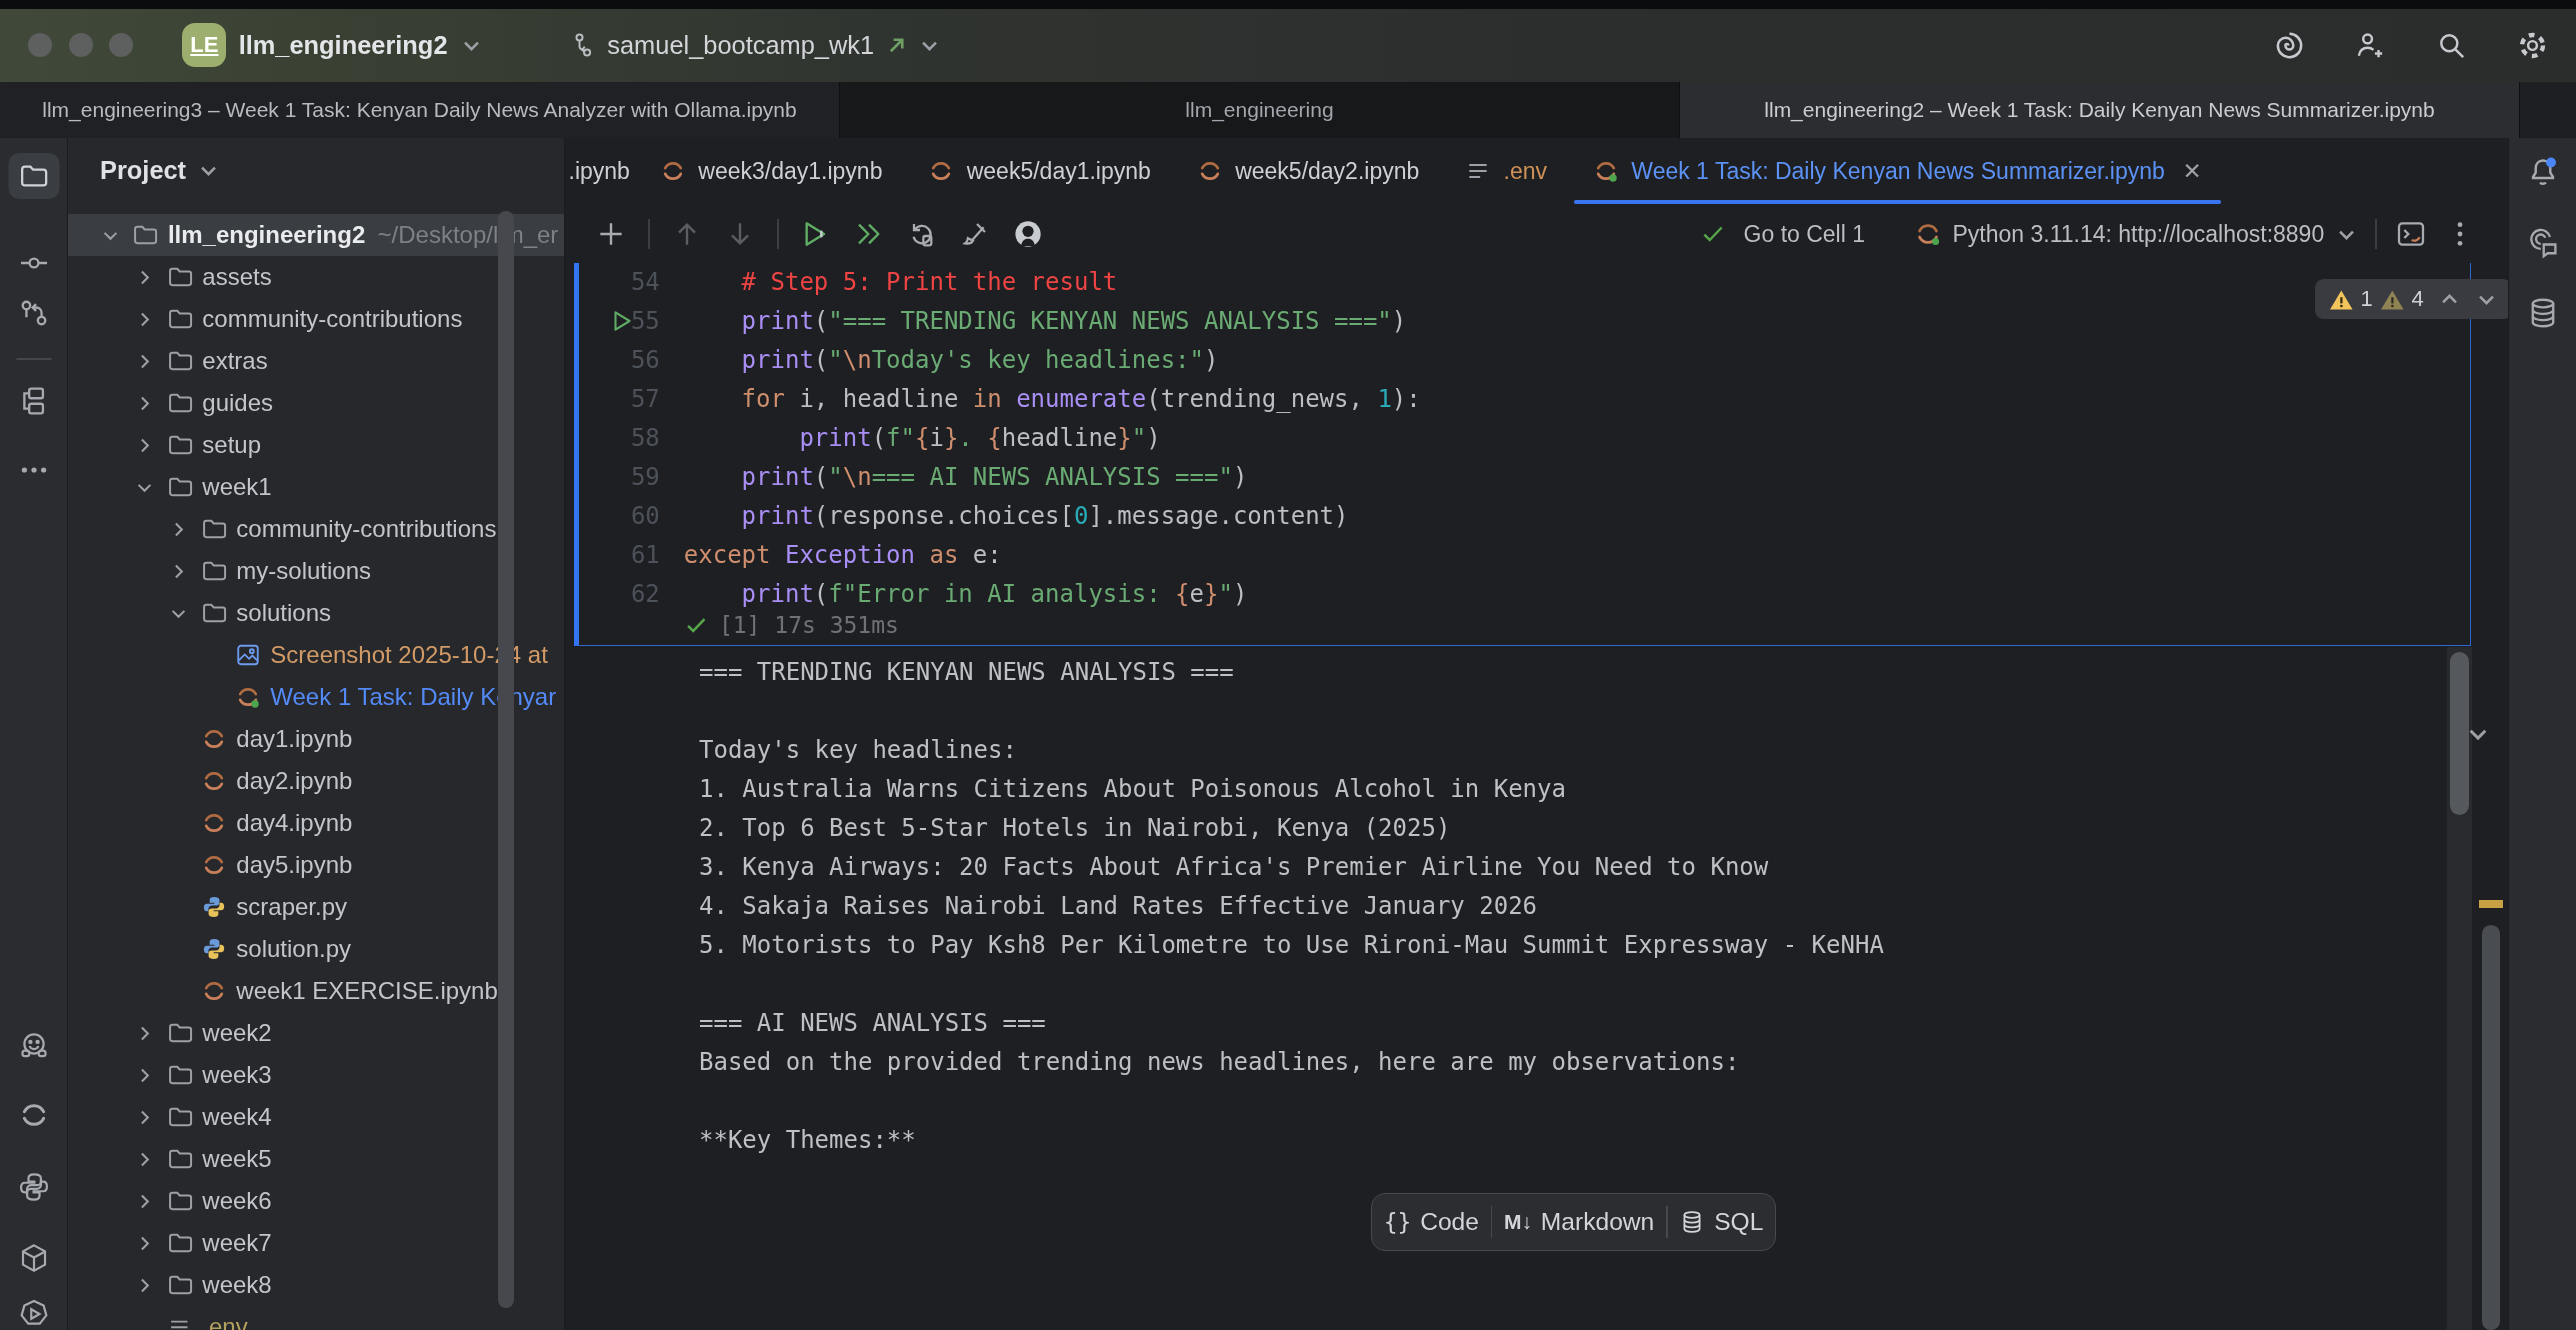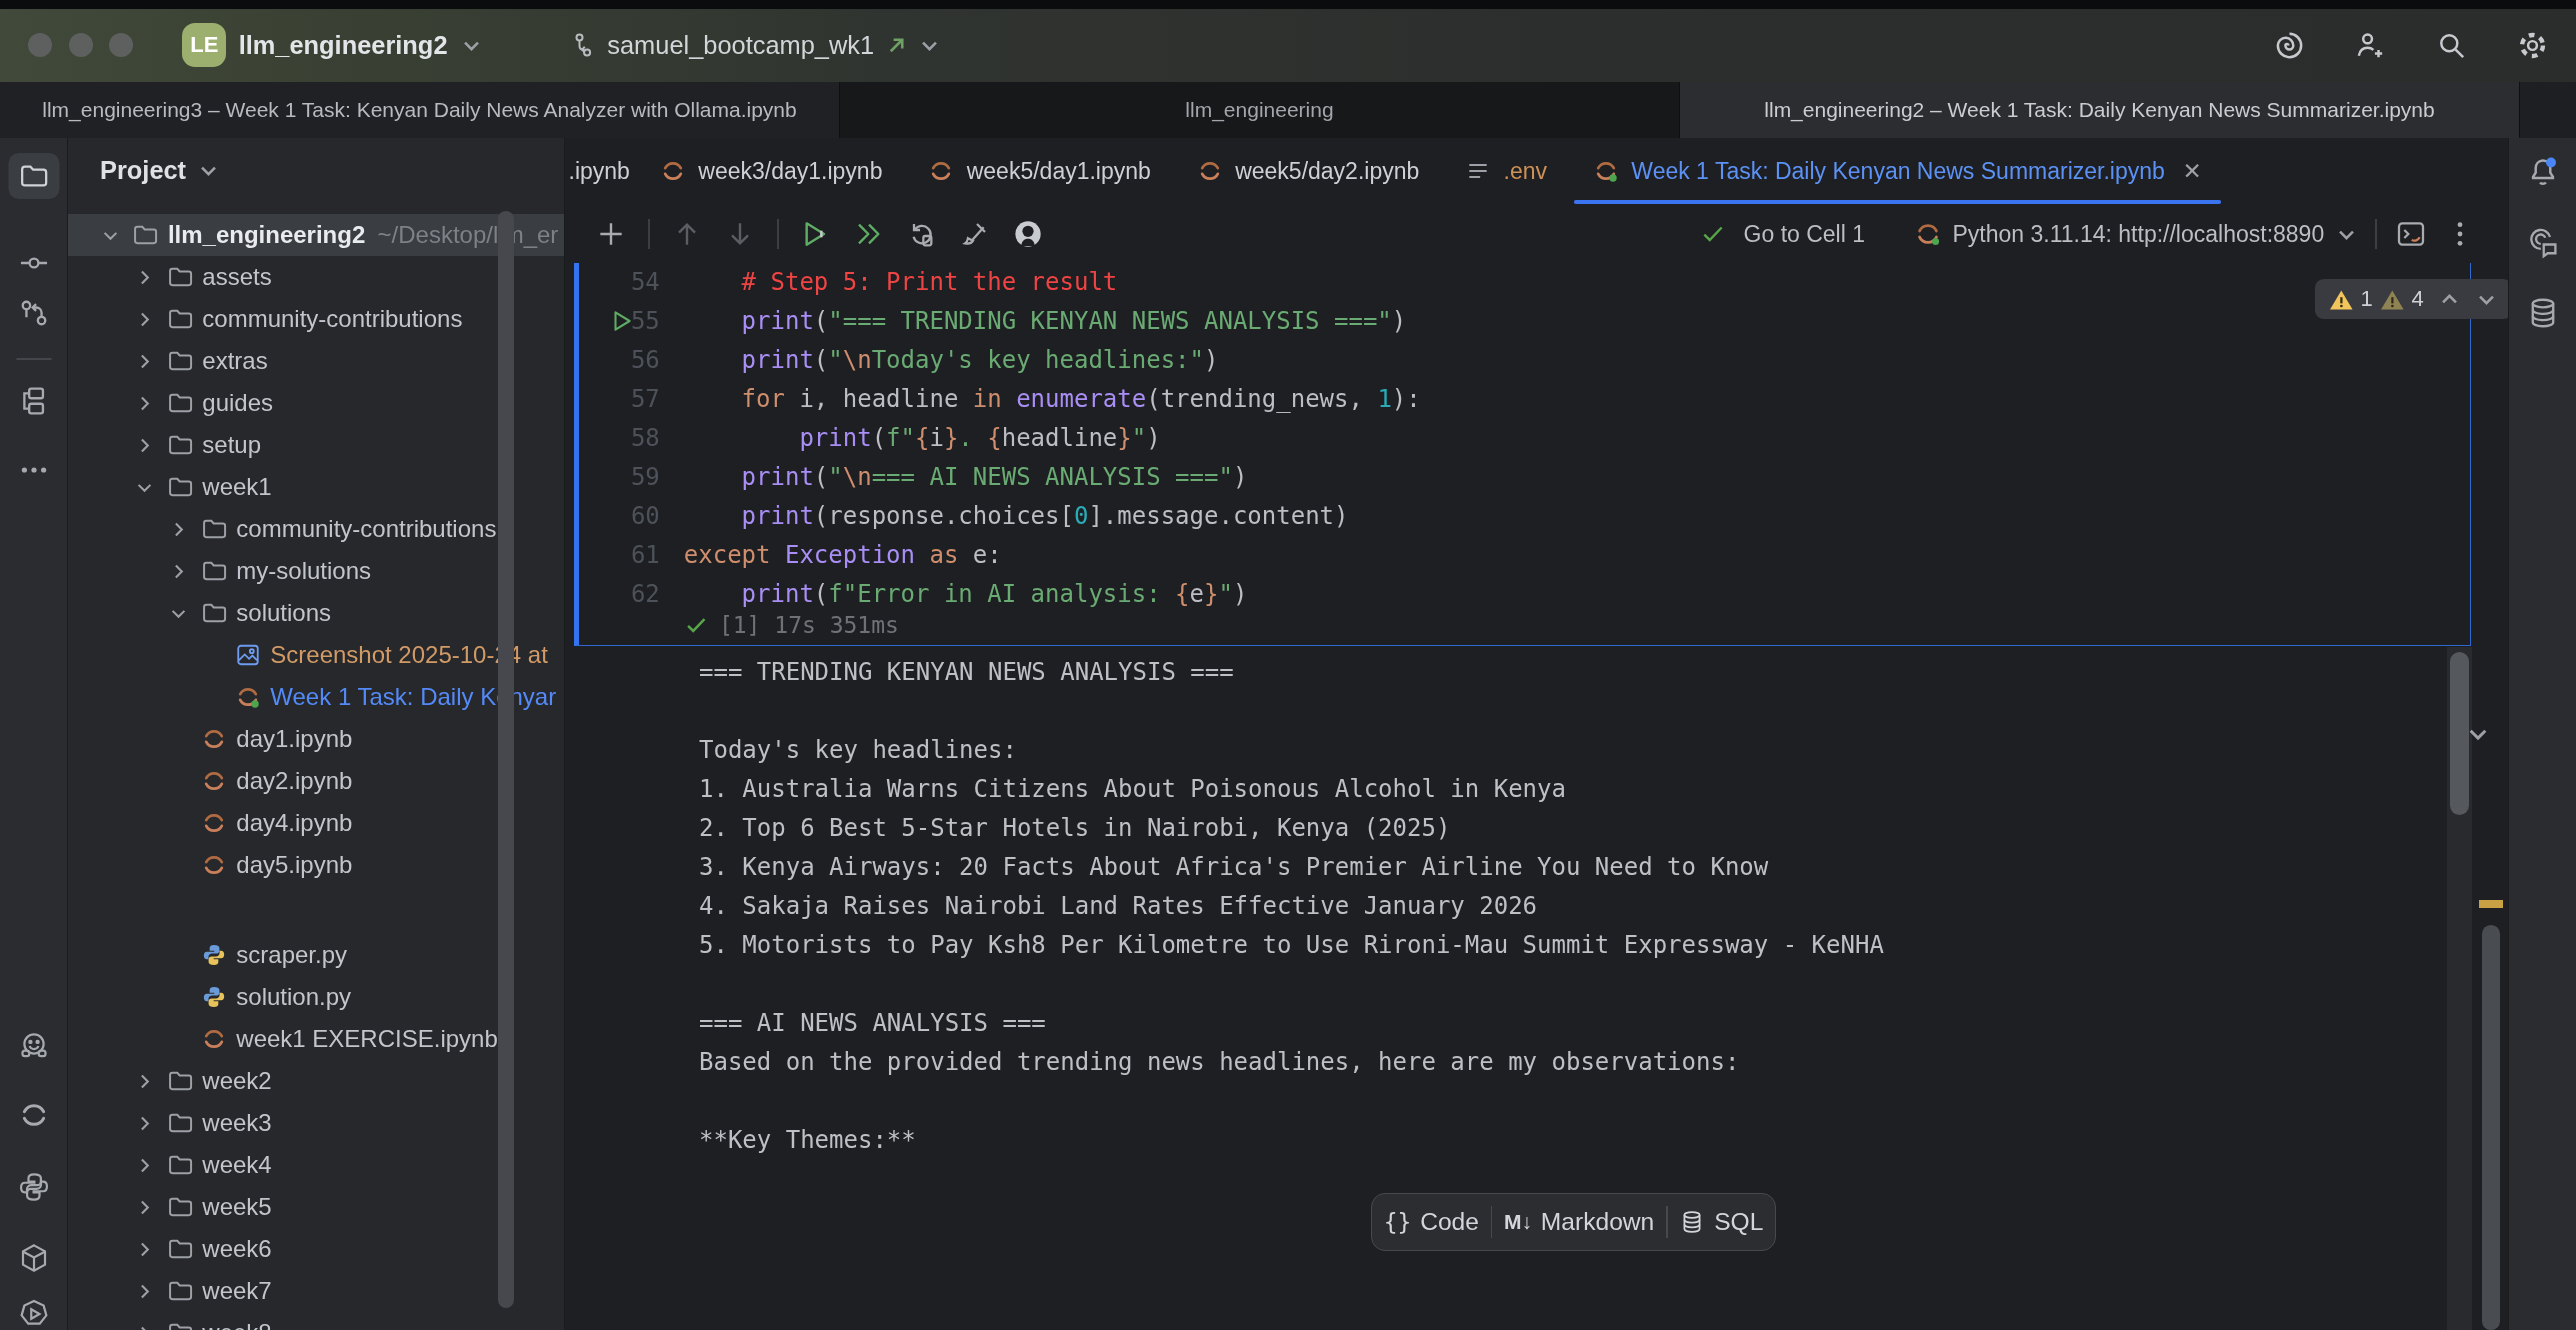--- a/index.html
+++ b/index.html
@@ -8,21 +8,21 @@
          font-family:"Liberation Sans", sans-serif; background:#1E1F22; color:#BCBEC4; }
   .top-edge { position:absolute; left:0; top:0; width:2576px; height:8.8px; background:#0B0C0D; }
   
   .titlebar { position:absolute; left:0; top:8.8px; width:2576px; height:73px;
     background:linear-gradient(90deg,#40493a 0%,#394033 14%,#303430 34%,#2c2e2d 60%,#2b2d2c 100%);
     display:flex; align-items:center; }
   .traffic { display:flex; gap:16.7px; margin-left:28px; }
   .dot { width:24px; height:24px; border-radius:50%; background:#5E605F; }
   .proj-chip { display:flex; align-items:center; margin-left:49px; gap:12.3px; cursor:default; }
   .badge { width:44px; height:44px; border-radius:13px; background:#9CAF6E; color:#FFFFFF;
-           font-size:22px; font-weight:bold; display:flex; align-items:center; justify-content:center; }
+           font-size:22px; font-weight:bold; display:flex; align-items:center; justify-content:center;text-decoration:underline; }
   .proj-name { font-size:25.4px; font-weight:600; color:#E3E5E8; }
   .branch { display:flex; align-items:center; margin-left:86px; gap:10.5px; }
   .branch-label { font-size:25.4px; color:#D3D5D9; }
   .tb-right { margin-left:auto; margin-right:26px; display:flex; align-items:center; gap:46px; }
   .tb-right .ic { width:35px; height:35px; color:#C6C9CD; }
   .ic svg { display:block; width:100%; height:100%; }
   
   .wtabs { position:absolute; left:0; top:82px; width:2520px; height:56px; display:flex; }
   .wtab { flex:1; display:flex; align-items:center; justify-content:center; font-size:21px;
           color:#A9ACB2; background:#1B1C1F; border-right:0.9px solid #0E0F10; overflow:hidden;
@@ -444,21 +444,21 @@
           <div class="trow" style="padding-left: 93px;">
             <span class="tchev"></span>
             <span class="ticon">
               <svg width="26" height="26" viewBox="0 0 24 24" fill="none" stroke-width="2.5" stroke-linecap="round">
                 <path d="M4.8 14.6a8 8 0 0 0 14.4 0" stroke="#C9805A"></path>
                 <path d="M4.8 9.4a8 8 0 0 1 14.4 0" stroke="#B06B42"></path>
               </svg>
             </span>
             <span class="tlabel">day5.ipynb</span>
           </div>
-          <div class="trow" style="padding-left: 93px; margin-top: 48px;">
+          <div class="trow" style="padding-left: 93px;">
             <span class="tchev"></span>
             <span class="ticon">
               <svg width="26" height="26" viewBox="0 0 24 24">
                 <path fill="#6A9BD8" d="M12 2.8c-2.7 0-4 1-4 2.8V8h4.3v.9H5.4C3.6 8.9 2.6 10.3 2.6 12.4s1 3.5 2.8 3.5h1.5v-2.2c0-1.7 1.5-3 3.3-3h4.1c1.5 0 2.7-1.2 2.7-2.7V5.6c0-1.8-2-2.8-5-2.8z"></path>
                 <path fill="#E8C25A" d="M12 21.2c2.7 0 4-1 4-2.8V16h-4.3v-.9h6.9c1.8 0 2.8-1.4 2.8-3.5s-1-3.5-2.8-3.5h-1.5v2.2c0 1.7-1.5 3-3.3 3H9.7c-1.5 0-2.7 1.2-2.7 2.7v2.4c0 1.8 2 2.8 5 2.8z"></path>
               </svg>
             </span>
             <span class="tlabel">scraper.py</span>
           </div>
           <div class="trow" style="padding-left: 93px;">

